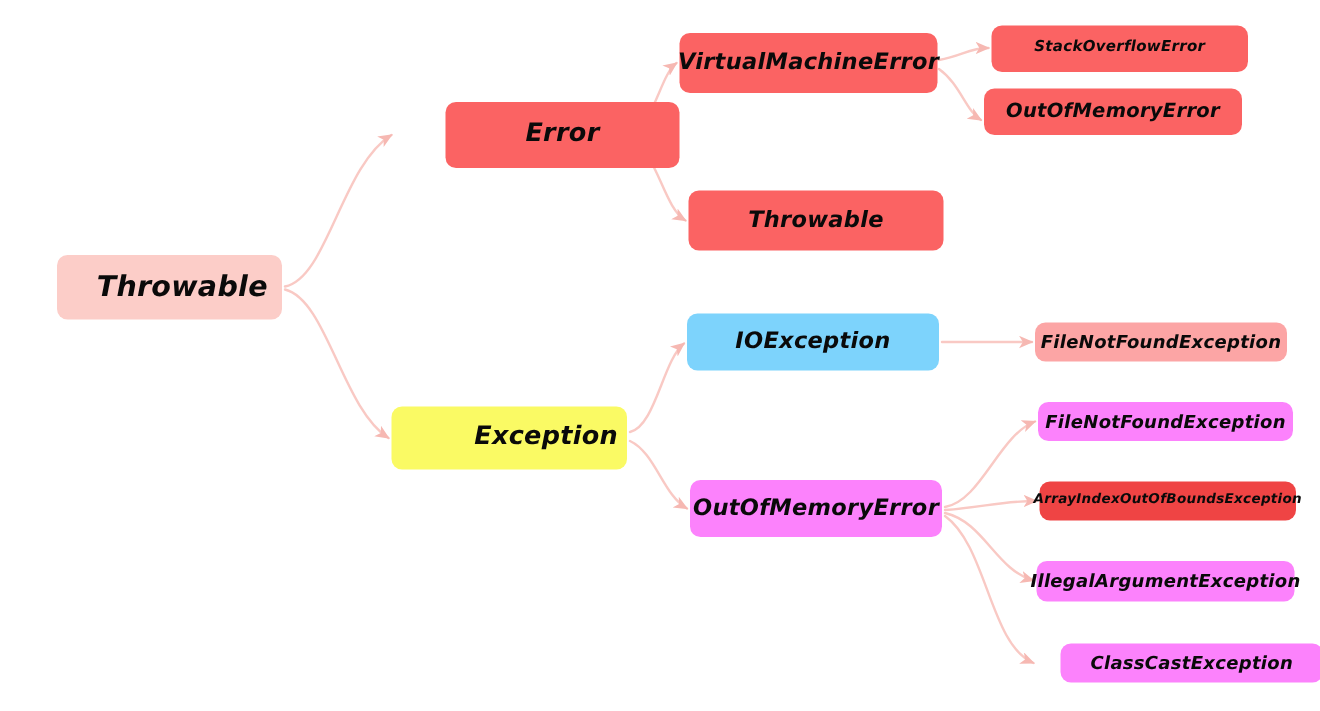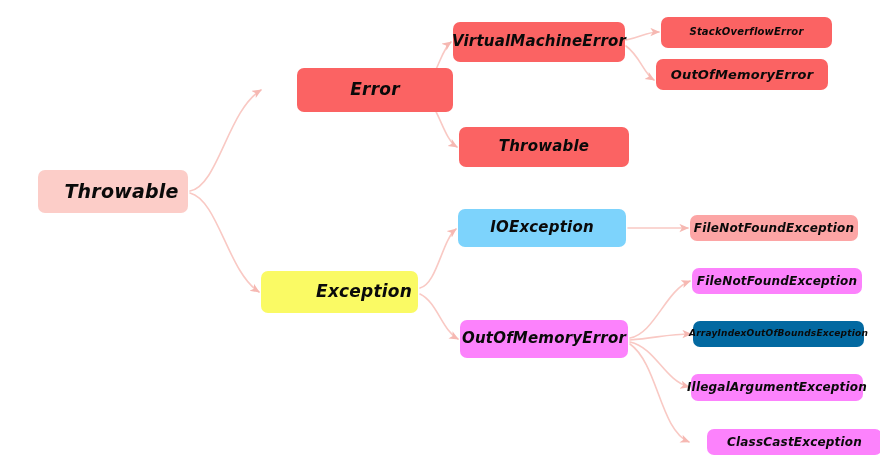--- a/index.html
+++ b/index.html
@@ -101,21 +101,21 @@
       </div>
       <div class="node" style="left: 460px; top: 320px; width: 168px; height: 38px; background: rgb(252, 130, 252); font-size: 15px;">
         <span class="node-label">OutOfMemoryError</span>
       </div>
       <div class="node" style="left: 690px; top: 215px; width: 168px; height: 26px; background: #fca5a5; font-size: 12px;">
         <span class="node-label">FileNotFoundException</span>
       </div>
       <div class="node" style="left: 692px; top: 268px; width: 170px; height: 26px; background: rgb(252, 130, 252); font-size: 12px;">
         <span class="node-label">FileNotFoundException</span>
       </div>
-      <div class="node" style="left: 693px; top: 321px; width: 171px; height: 26px; background: #0369a1; font-size: 9px;">
+      <div class="node" style="left: 693px; top: 321px; width: 171px; height: 26px; background: #ef4444; font-size: 9px;">
         <span class="node-label">ArrayIndexOutOfBoundsException</span>
       </div>
       <div class="node" style="left: 691px; top: 374px; width: 172px; height: 27px; background: rgb(252, 130, 252); font-size: 12px;">
         <span class="node-label">IllegalArgumentException</span>
       </div>
       <div class="node" style="left: 691px; top: 429px; width: 175px; height: 26px; background: rgb(252, 130, 252); font-size: 12px; margin-left: 16px;">
         <span class="node-label">ClassCastException</span>
       </div>
     </div>
 

